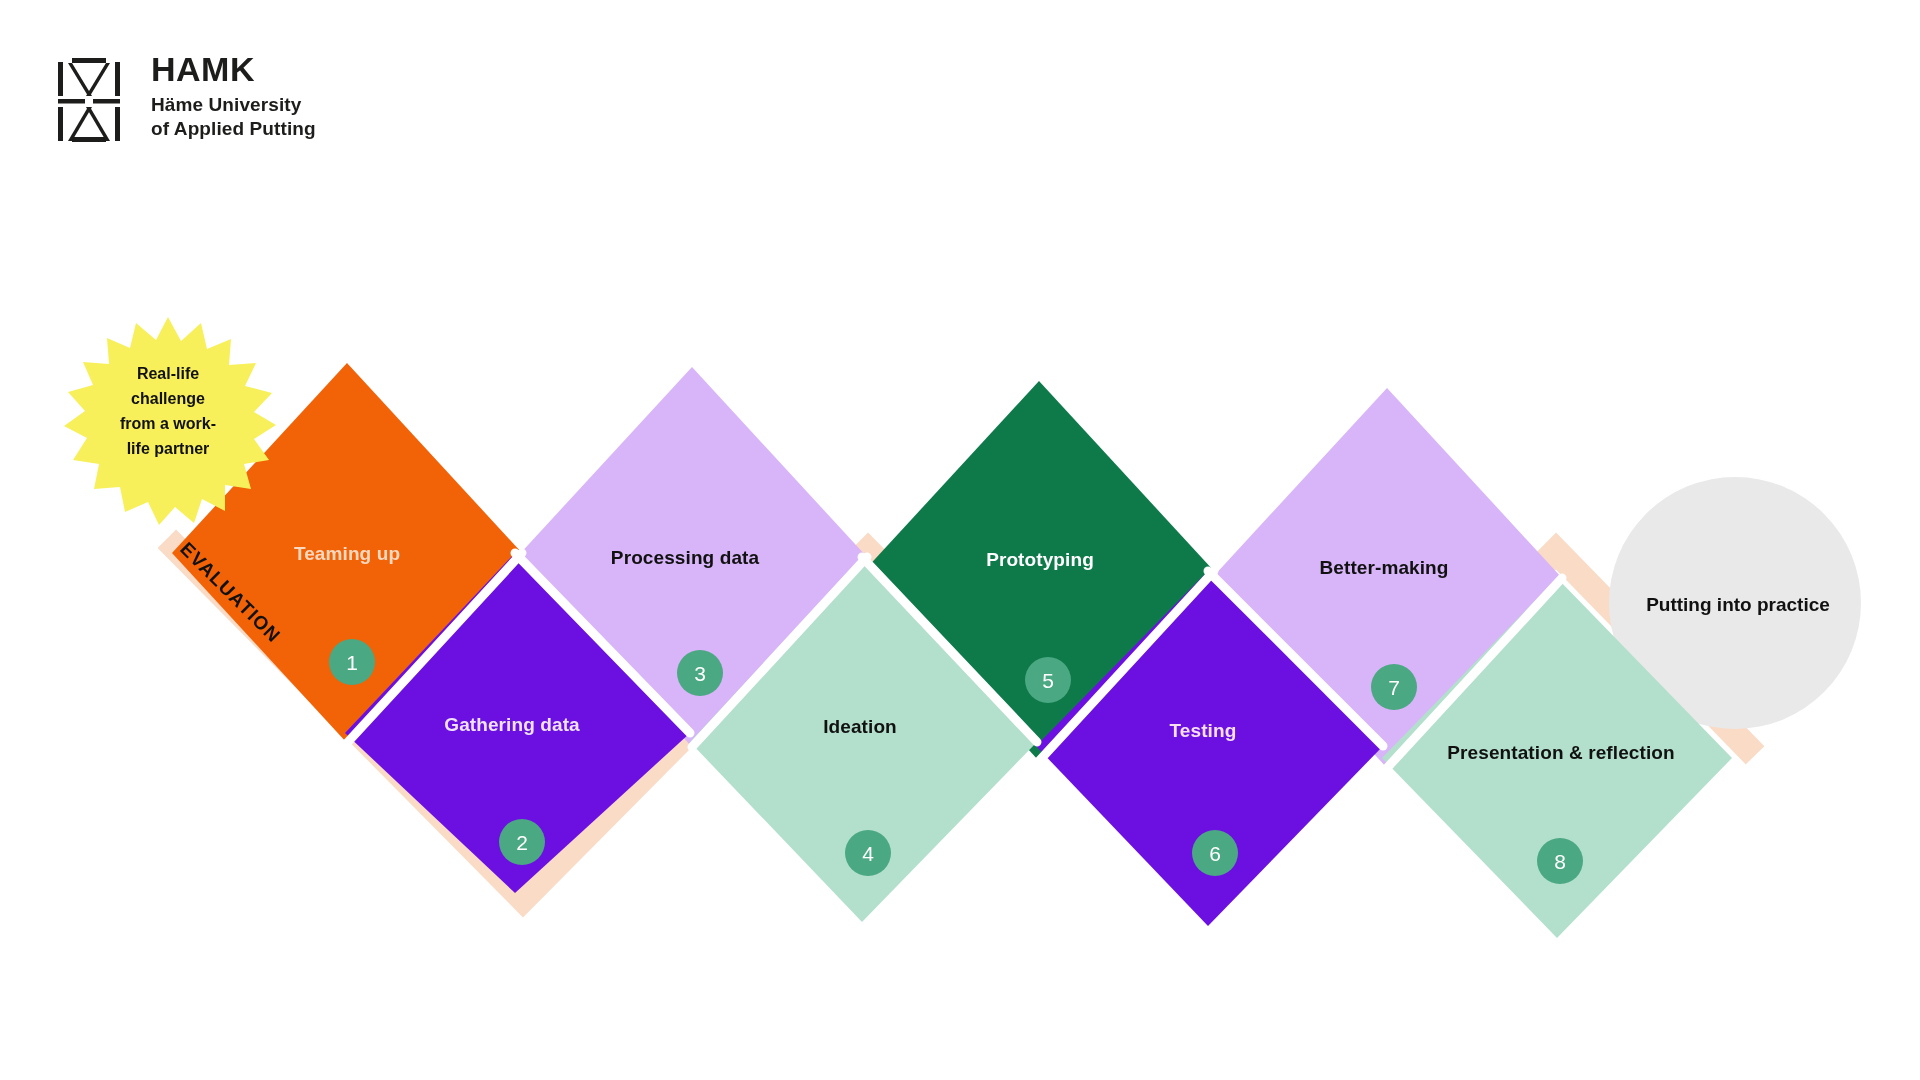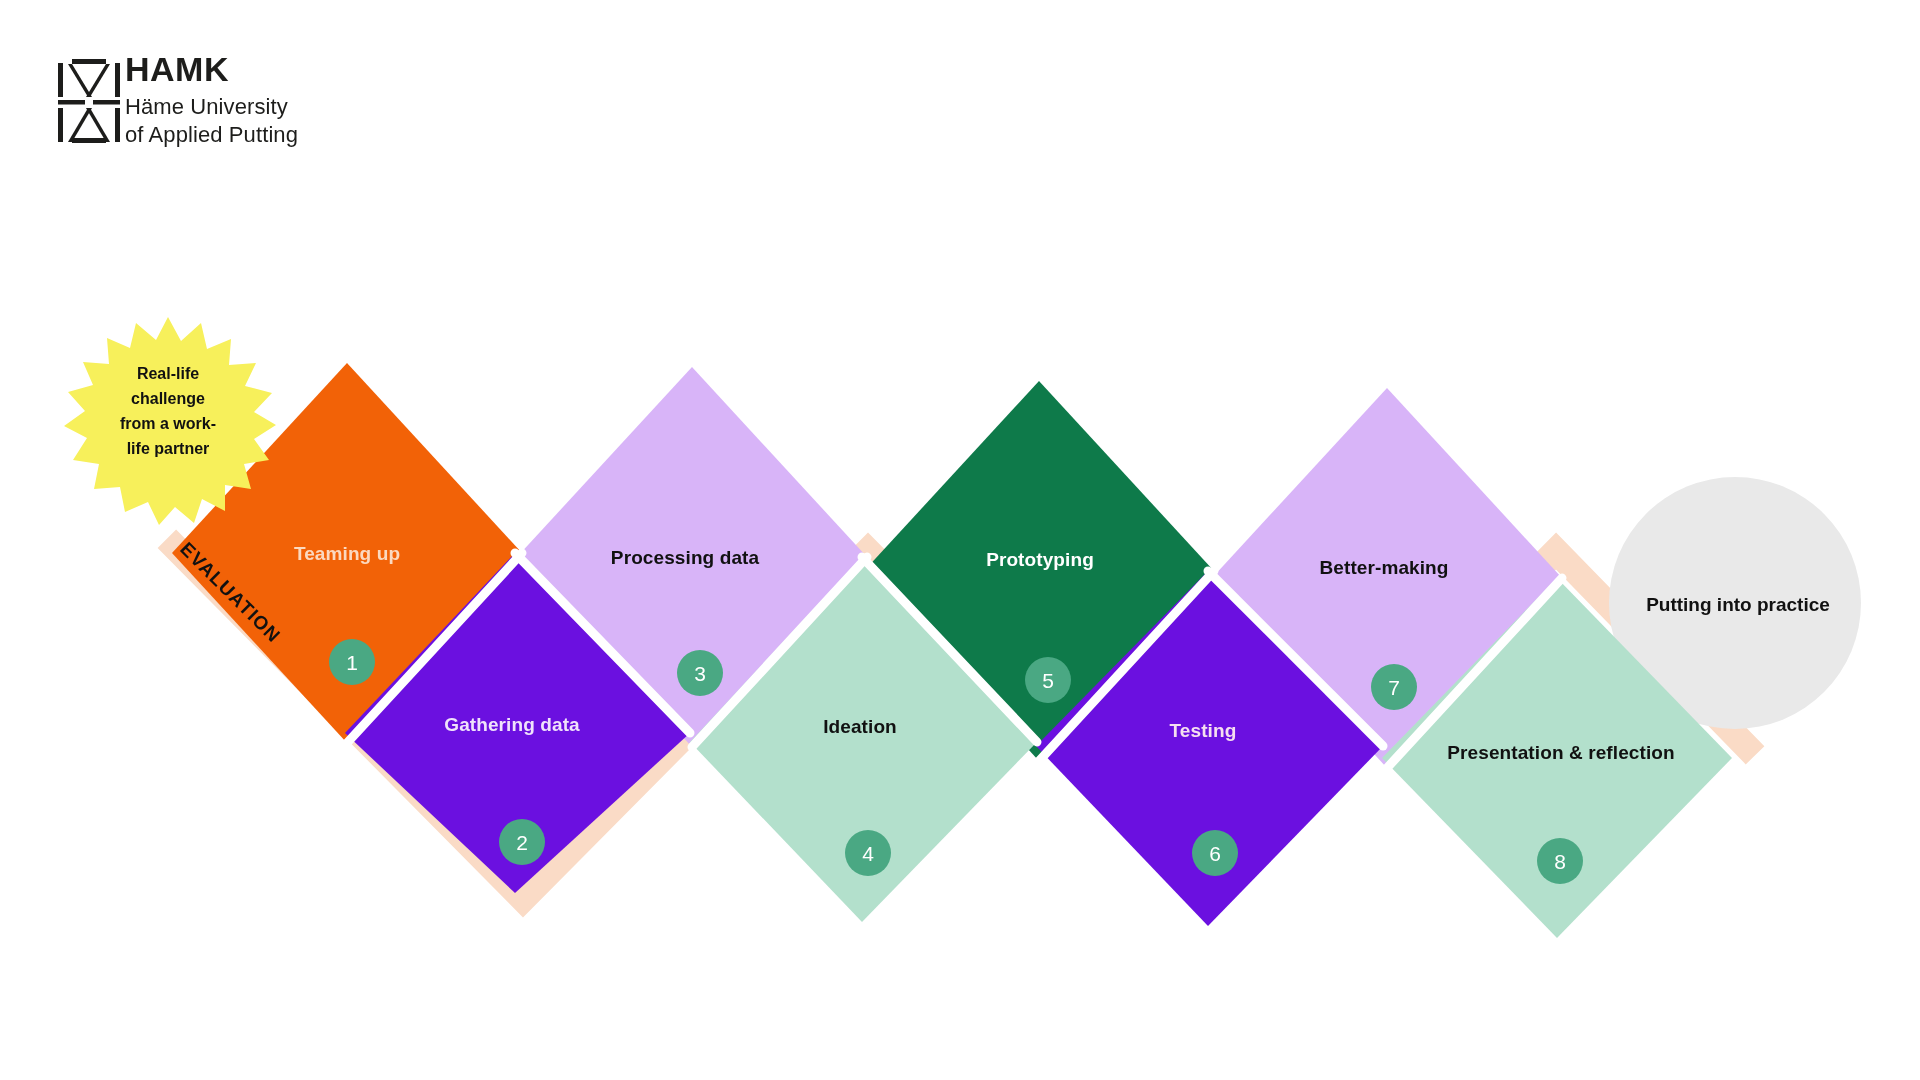--- a/index.html
+++ b/index.html
@@ -15,36 +15,36 @@
     font-family: "Liberation Sans", sans-serif;
     position: relative;
   }
 
   
   #logo-block {
     position: absolute;
     left: 58px;
     top: 52px;
     display: flex;
-    align-items: center;
-    gap: 5px;
+    align-items: flex-end;
+    gap: 31px;
   }
   #logo-mark { width: 62px; height: 84px; display: block; }
   #logo-text { display: flex; flex-direction: column; }
   #logo-wordmark {
     font-size: 34px;
     font-weight: 700;
     letter-spacing: 0.5px;
     color: #1d1d1b;
     line-height: 1.0;
     margin-bottom: 7px;
   }
   .logo-sub-line {
-    font-size: 22px;
-    font-weight: 400;
+    font-size: 19px;
+    font-weight: 700;
     color: #1d1d1b;
     line-height: 1.28;
     letter-spacing: 0.1px;
   }
 
   
   #diagram {
     position: absolute;
     left: 0;
     top: 0;

